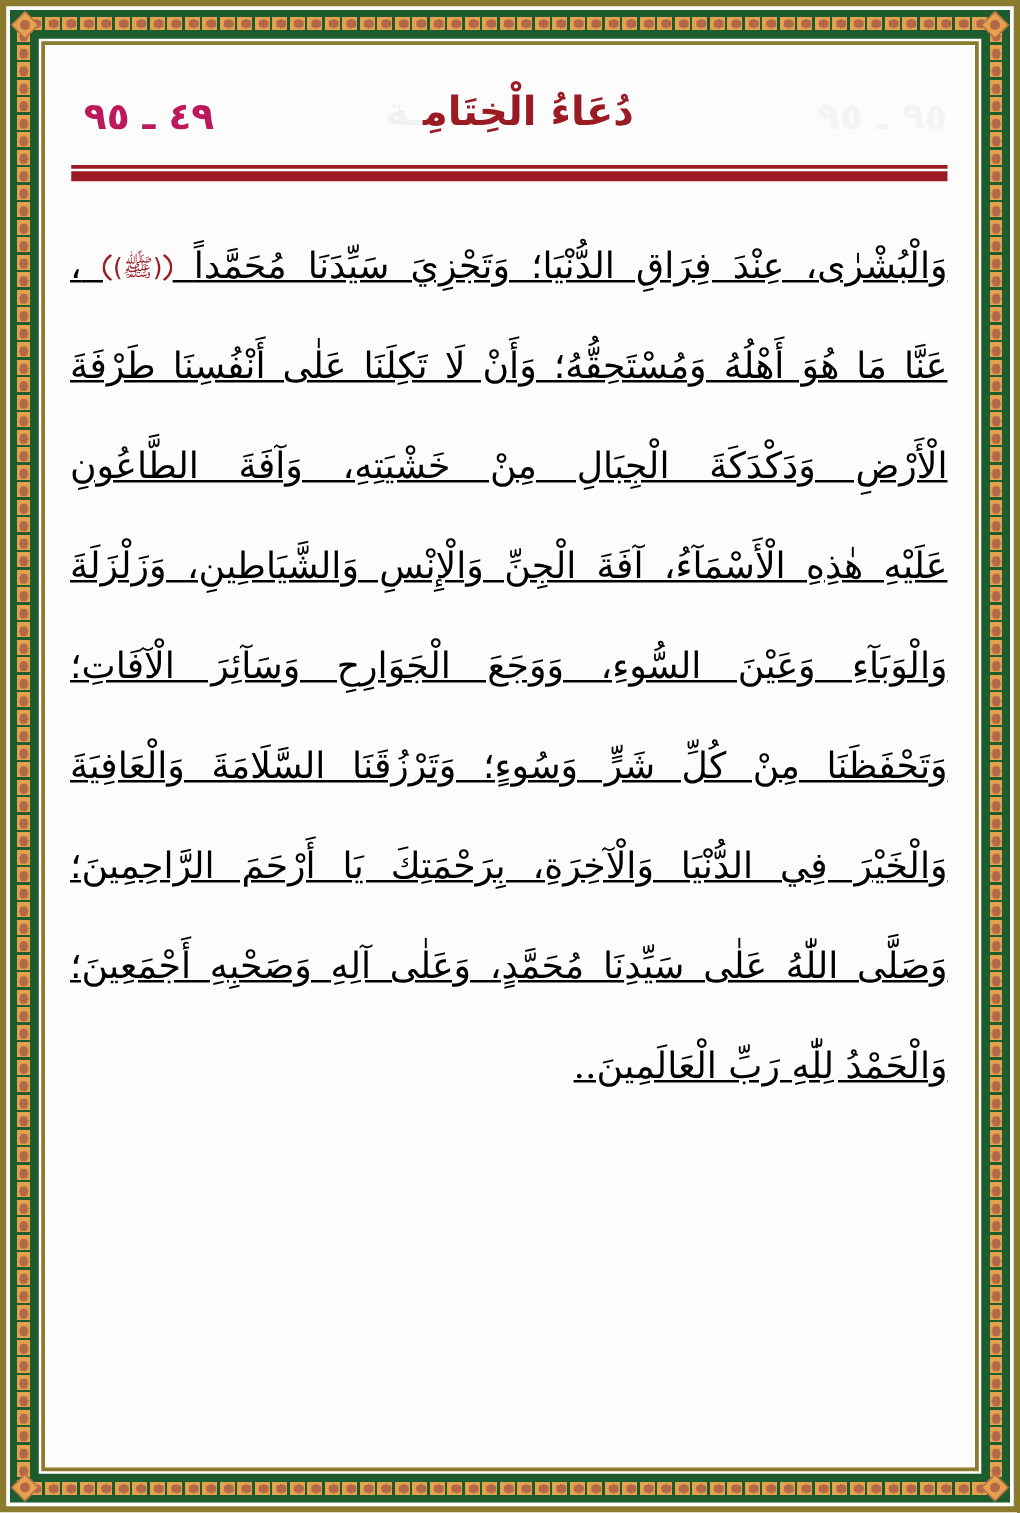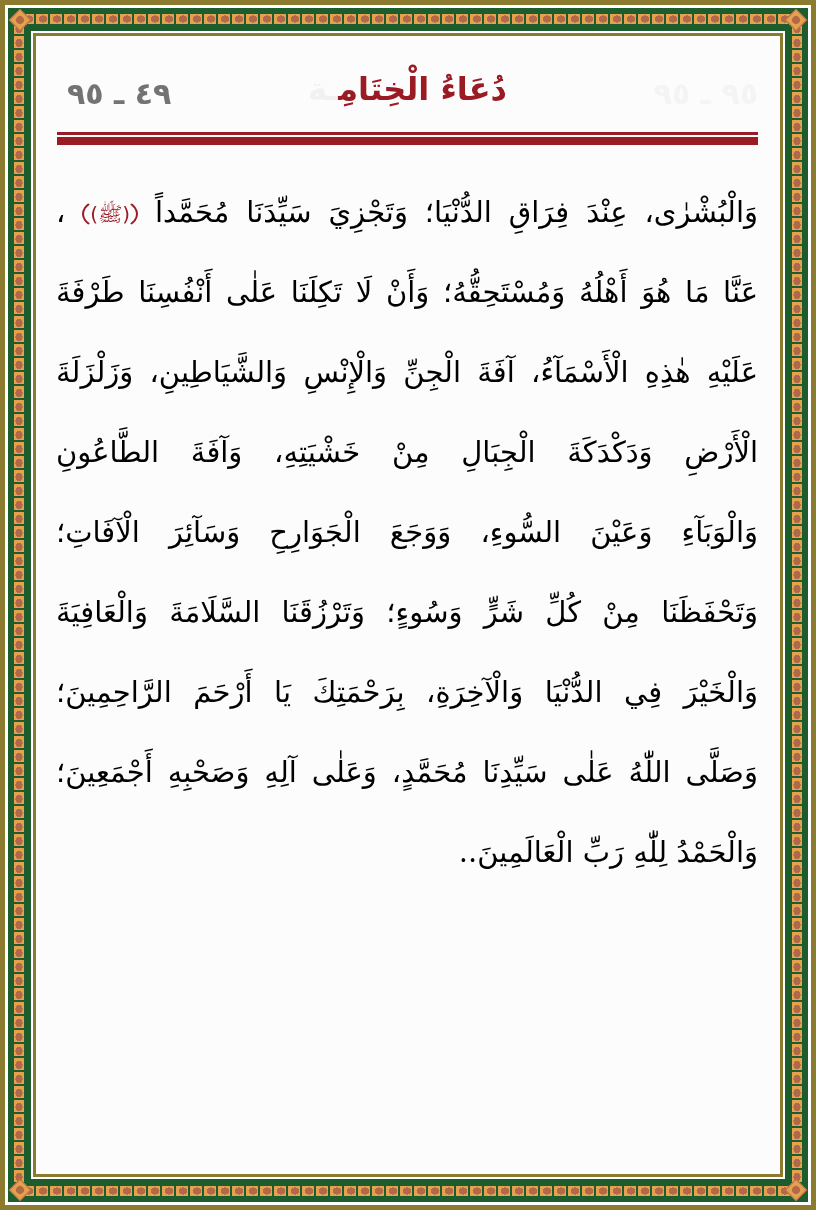--- a/index.html
+++ b/index.html
@@ -76,38 +76,38 @@
   }
   .header-title {
     position: absolute; left: 50%; transform: translateX(-50%); top: -2px;
     font-family: "DejaVu Sans", sans-serif; font-weight: bold;
     font-size: 32px; color: #9b1b24; white-space: nowrap;
   }
   .header-title .ghost-suffix { color: #f1f1f1; }
   .page-number {
     position: absolute; left: 10px; top: 4px;
     font-family: "DejaVu Sans", sans-serif; font-weight: bold;
-    font-size: 30px; color: #737373; letter-spacing: 4px;
+    font-size: 30px; color: #be185d; letter-spacing: 4px;
     direction: rtl;
   }
 
   .rule-thin {
     position: absolute; left: 57px; right: 58px; top: 132px; height: 3px;
     background: #9b1b24;
   }
   .rule-thick {
     position: absolute; left: 57px; right: 58px; top: 137px; height: 8px;
     background: #9b1b24;
   }
 
   .body-text {
     position: absolute; left: 56px; right: 58px; top: 172px;
     direction: rtl;
     font-family: "DejaVu Serif", serif;
-    font-size: 29px; color: #000;
+    font-size: 29px; color: #000; text-decoration: underline;
   }
   .line {
     height: 80px; line-height: 80px;
     text-align: justify; text-align-last: justify;
     white-space: nowrap; overflow: visible;
   }
   .line.last { text-align-last: right; }
   .salawat {
     display: inline-block; color: #9b1b24; font-size: 20px;
     font-family: "DejaVu Sans", sans-serif;
@@ -138,20 +138,20 @@
   <span class="ghost-number">٩٥ ـ ٩٥</span>
   <span class="header-title"><span>دُعَاءُ الْخِتَامِ</span><span class="ghost-suffix">ـة</span></span>
   <span class="page-number">٤٩ ـ ٩٥</span>
 </div>
 <div class="rule-thin"></div>
 <div class="rule-thick"></div>
 
 <div class="body-text">
   <div class="line"><span>وَالْبُشْرٰى، عِنْدَ فِرَاقِ الدُّنْيَا؛ وَتَجْزِيَ سَيِّدَنَا مُحَمَّداً</span> <span class="salawat">(ﷺ)</span> <span>،</span></div>
   <div class="line">عَنَّا مَا هُوَ أَهْلُهُ وَمُسْتَحِقُّهُ؛ وَأَنْ لَا تَكِلَنَا عَلٰى أَنْفُسِنَا طَرْفَةَ</div>
+  <div class="line">الْأَرْضِ وَدَكْدَكَةَ الْجِبَالِ مِنْ خَشْيَتِهِ، وَآفَةَ الطَّاعُونِ</div>
   <div class="line">عَلَيْهِ هٰذِهِ الْأَسْمَآءُ، آفَةَ الْجِنِّ وَالْإِنْسِ وَالشَّيَاطِينِ، وَزَلْزَلَةَ</div>
-  <div class="line">الْأَرْضِ وَدَكْدَكَةَ الْجِبَالِ مِنْ خَشْيَتِهِ، وَآفَةَ الطَّاعُونِ</div>
   <div class="line">وَالْوَبَآءِ وَعَيْنَ السُّوءِ، وَوَجَعَ الْجَوَارِحِ وَسَآئِرَ الْآفَاتِ؛</div>
   <div class="line">وَتَحْفَظَنَا مِنْ كُلِّ شَرٍّ وَسُوءٍ؛ وَتَرْزُقَنَا السَّلَامَةَ وَالْعَافِيَةَ</div>
   <div class="line">وَالْخَيْرَ فِي الدُّنْيَا وَالْآخِرَةِ، بِرَحْمَتِكَ يَا أَرْحَمَ الرَّاحِمِينَ؛</div>
   <div class="line">وَصَلَّى اللّٰهُ عَلٰى سَيِّدِنَا مُحَمَّدٍ، وَعَلٰى آلِهِ وَصَحْبِهِ أَجْمَعِينَ؛</div>
   <div class="line last">وَالْحَمْدُ لِلّٰهِ رَبِّ الْعَالَمِينَ..</div>
 </div>
 
 </body></html>

